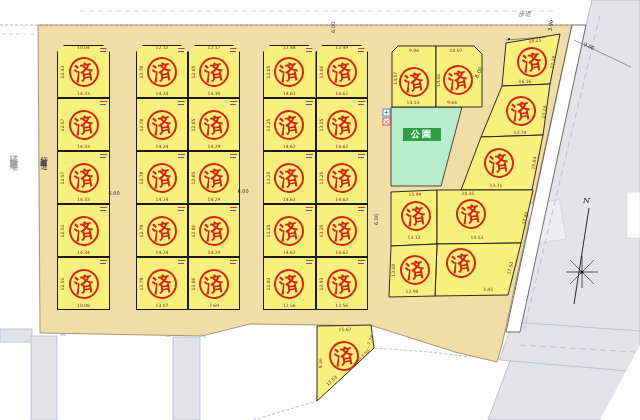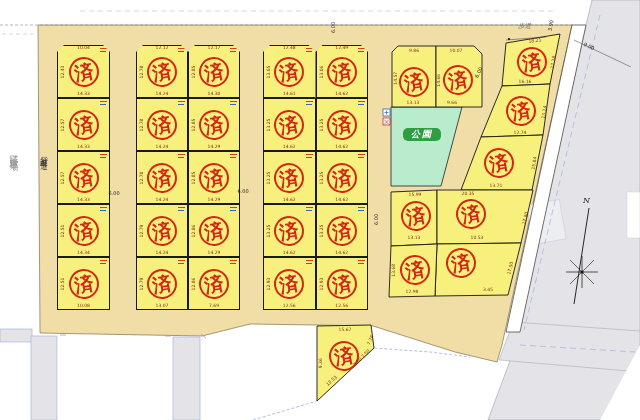--- a/index.html
+++ b/index.html
@@ -20,22 +20,22 @@
   .wlab{left:50%;bottom:1px;transform:translateX(-50%);}
   .hlab{left:-1px;top:50%;transform:translate(0,-50%) rotate(-90deg);}
   .tlab{top:1px;transform:translateX(-50%);}
   .mk{position:absolute;top:2px;right:1px;width:8px;}
   .mk i{display:block;}
   .mk .mkr{width:7px;height:0;border-top:1.2px solid #e03a1f;margin-bottom:1.5px;}
   .mk .mkb{width:6px;height:0;border-top:1.2px solid #3a62c8;}
   .vlabel{position:absolute;writing-mode:vertical-rl;letter-spacing:2px;font-size:8px;color:#333;line-height:1;}
   .vlabel.gray{color:#979797;font-size:8.5px;}
   .park-badge{position:absolute;left:403px;top:128px;width:38px;height:13px;background:#2f9e43;
-              border-radius:5px;color:#fff;font-size:9px;font-weight:bold;display:flex;
-              align-items:center;justify-content:center;letter-spacing:2px;font-style:italic;}
+              border-radius:0;color:#fff;font-size:9px;font-weight:bold;display:flex;
+              align-items:center;justify-content:center;letter-spacing:2px;}
   .small-label{position:absolute;font-size:6.5px;color:#777;line-height:1;}
   .north-label{position:absolute;left:583px;top:196px;font-size:8px;font-style:italic;
                color:#222;font-family:"DejaVu Serif","Liberation Serif",serif;}
 </style>
 </head>
 <body>
 
 <div class="stage">
 
   <svg width="640" height="420" viewBox="0 0 640 420">
@@ -382,16 +382,16 @@
       <span class="dim rd" style="left: 333px; top: 25px; transform: translate(-50%, 0px) rotate(-90deg);">6.00</span>
       <span class="dim rd" style="left: 376px; top: 217px; transform: translate(-50%, 0px) rotate(-90deg);">6.00</span>
       <span class="dim rd" style="left: 479px; top: 70px; transform: translate(-50%, 0px) rotate(-66deg);">6.00</span>
       <span class="dim rd" style="left: 589px; top: 44px; transform: translate(-50%, 0px) rotate(25deg);">9.00</span>
       <span class="dim rd" style="left: 551px; top: 23px; transform: translate(-50%, 0px) rotate(-80deg);">3.90</span>
     </div>
 
   <div class="vlabel gray" style="left:10px;top:148px;">隣接駐車場</div>
   <div class="vlabel" style="left:40px;top:150px;font-size:7.5px;">紫波町道</div>
   <div class="park-badge">公園</div>
-  <div class="small-label" style="left:518px;top:23px;font-style:italic;">歩道</div>
+  <div class="small-label" style="left:518px;top:11px;font-style:italic;">歩道</div>
   <div class="north-label">N</div>
 
 </div>
 
 </body></html>

